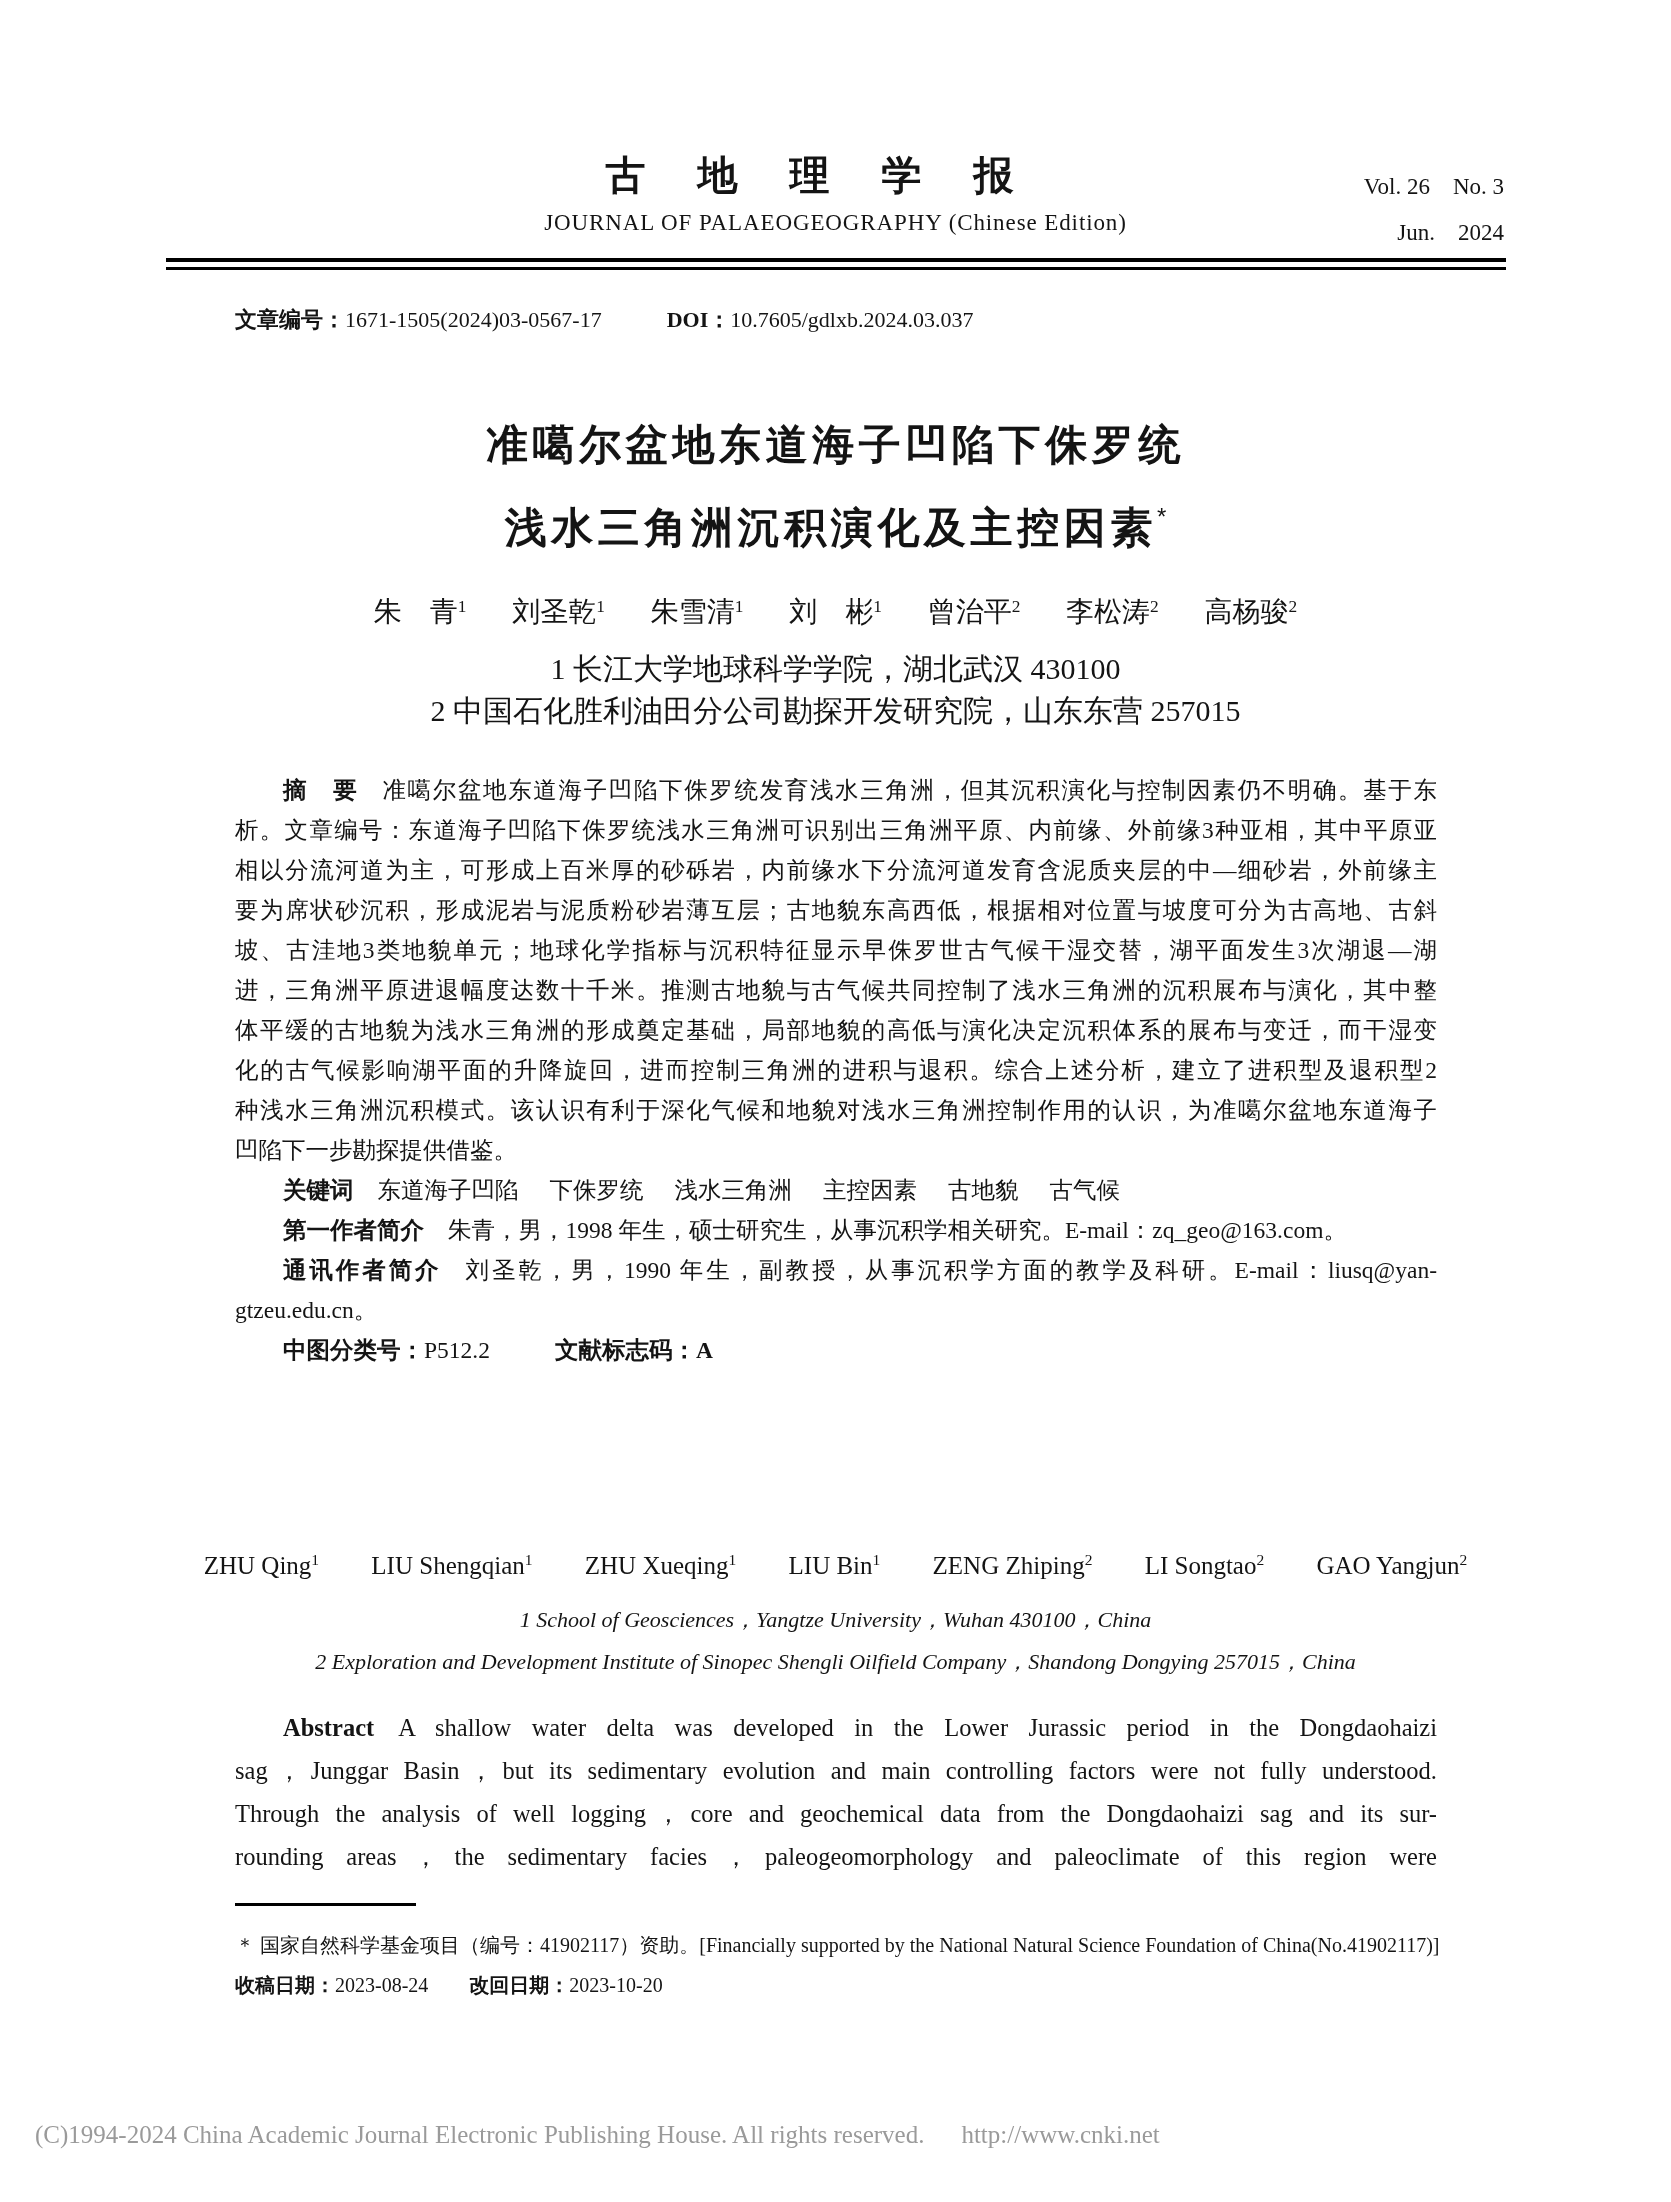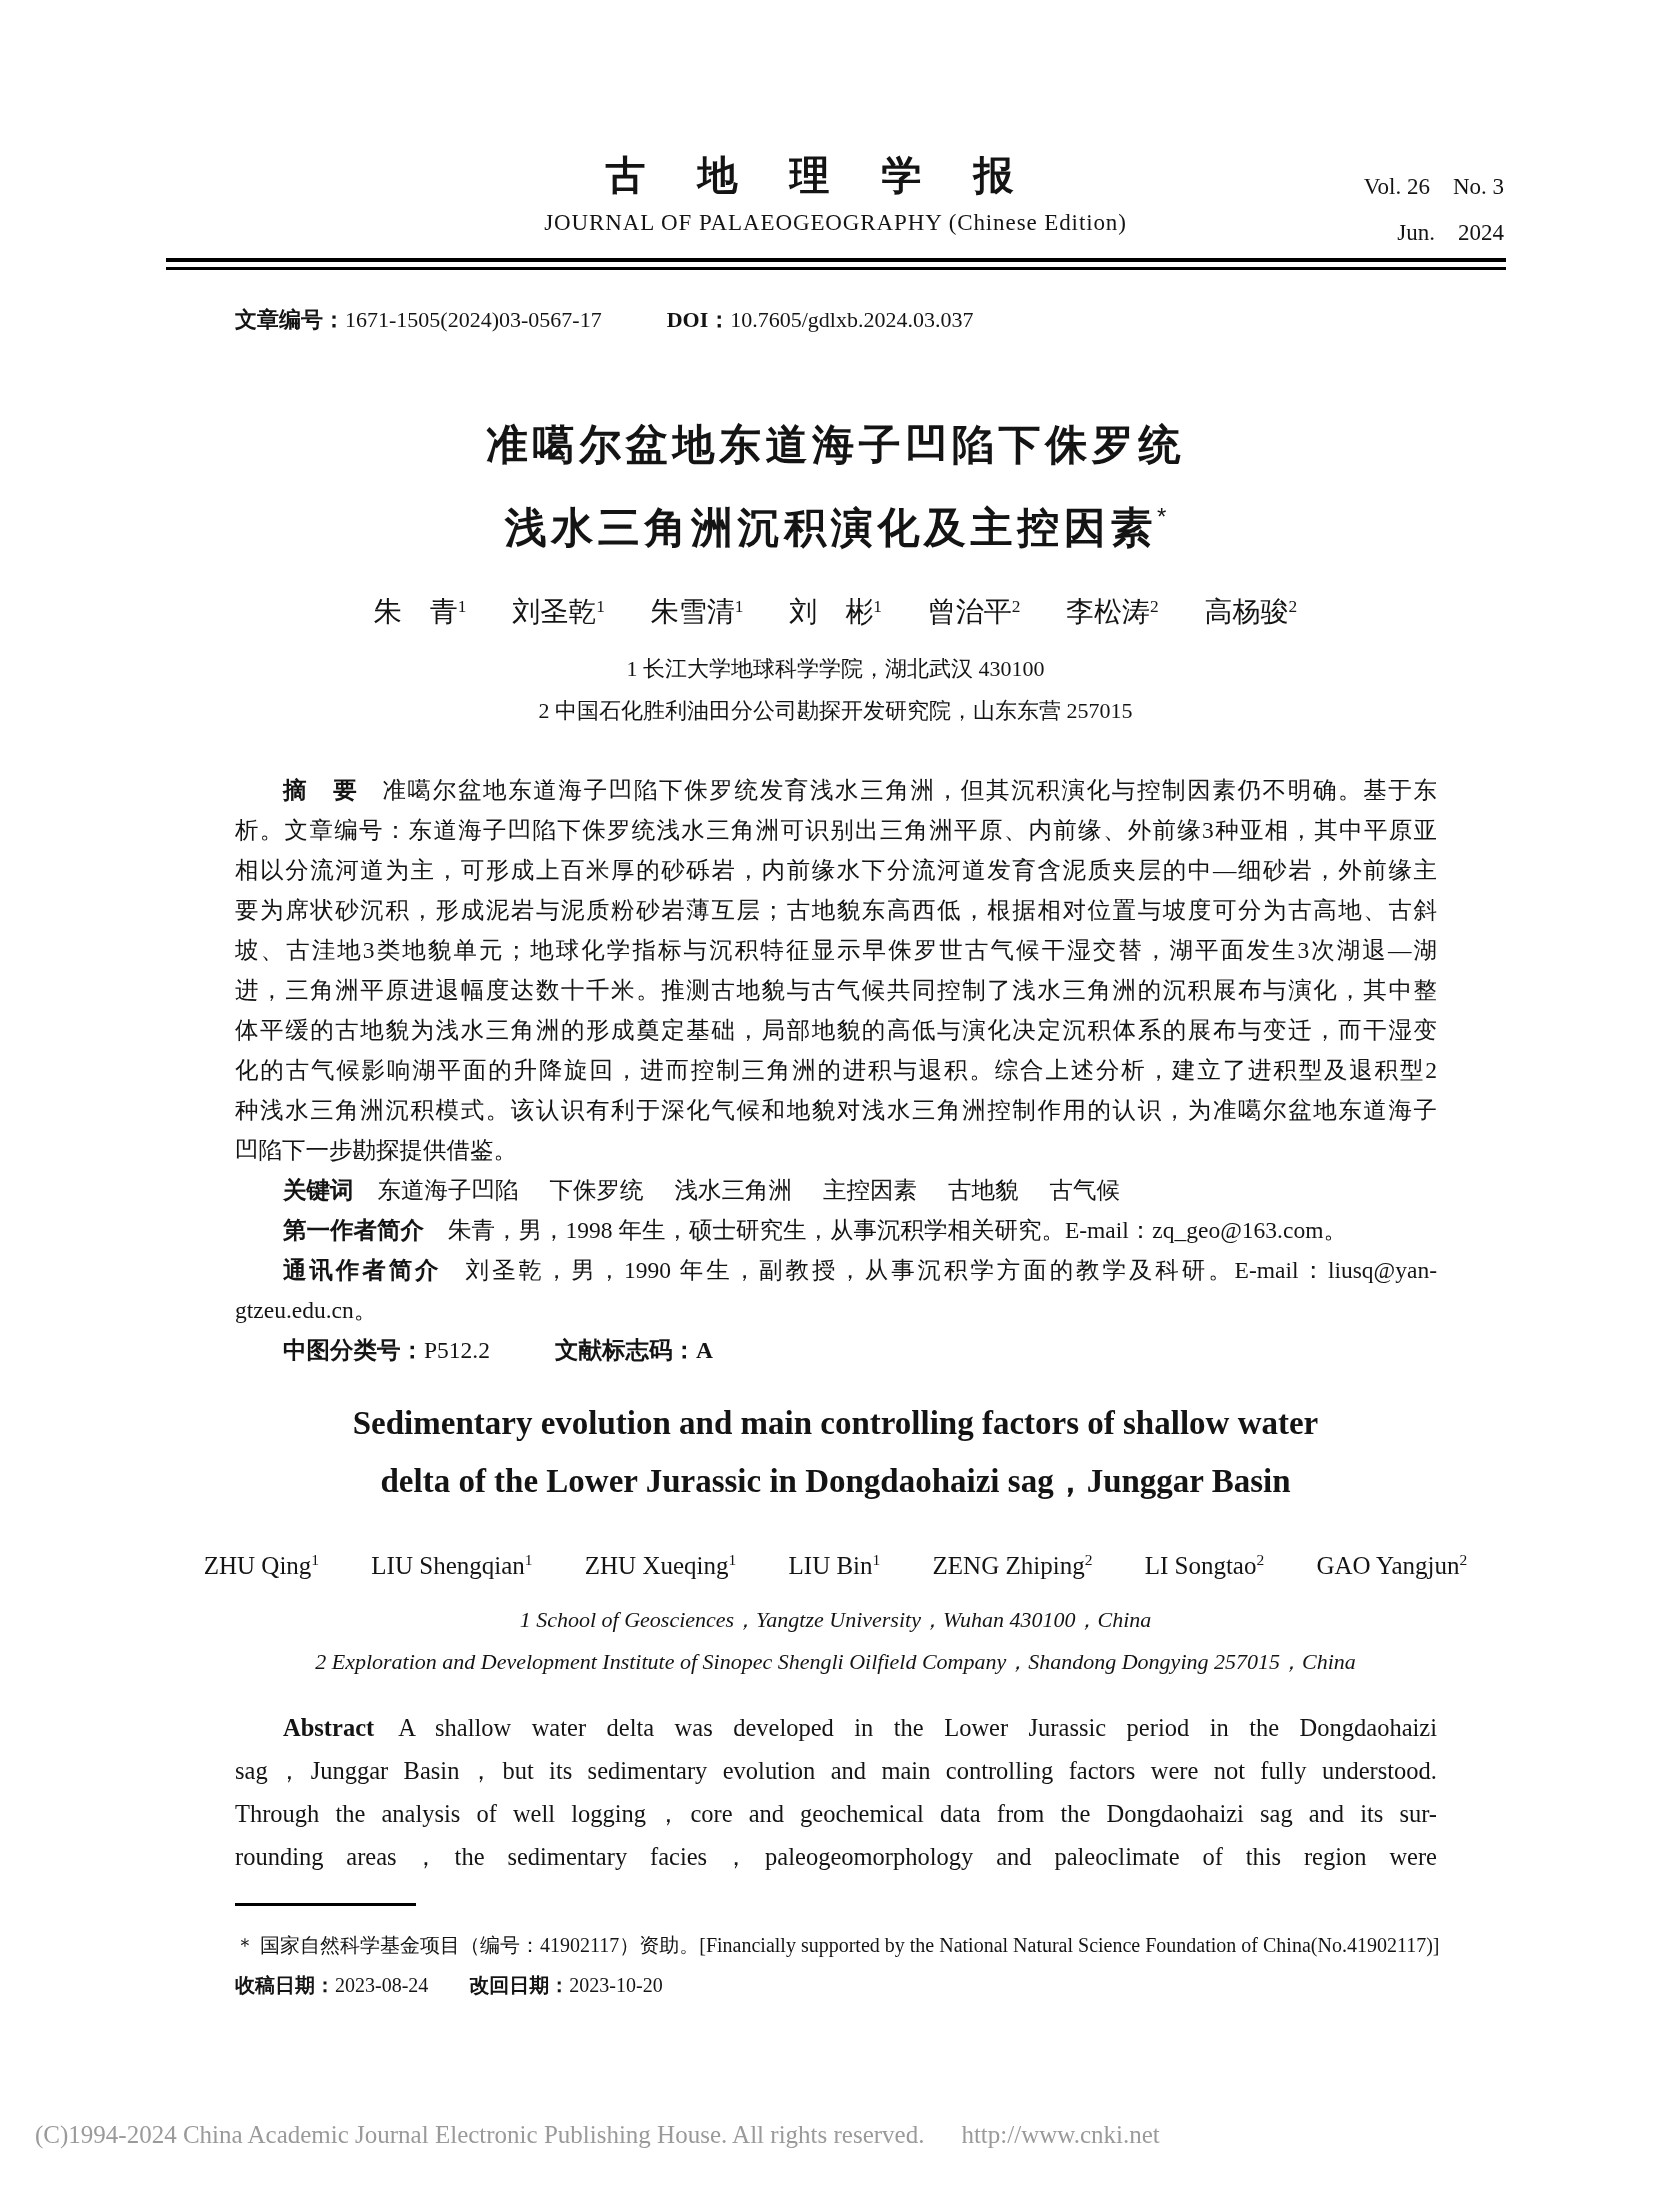--- a/index.html
+++ b/index.html
@@ -27,21 +27,21 @@
 
   
   .title-cn { top:409px; font-size:42px; line-height:72px; font-weight:bold;
     font-family:"Liberation Sans","DejaVu Sans",sans-serif; letter-spacing:4.6px; }
   .title-cn sup { font-size:24px; font-weight:normal; vertical-align:16.6px; letter-spacing:0; }
 
   
   .authors-cn { top:593px; font-size:28px; }
   .authors-cn .au { margin:0 19.4px; }
   .authors-cn sup, .authors-en sup { font-size:0.62em; vertical-align:9.2px; }
-  .affil-cn { top:648px; font-size:22px; line-height:42px; }
+  .affil-cn { top:648px; font-size:30px; line-height:42px; }
 
   
   .cn-block { top:770px; left:235px; width:1202px; font-size:23.5px; }
   .cn-block .ln { line-height:40px; height:40px; white-space:nowrap; }
   .jfy { text-align:justify; text-align-last:justify; }
   .indent { padding-left:48px; }
   .blab { font-family:"Liberation Sans","DejaVu Sans",sans-serif; font-weight:bold;text-align:right; }
   .lab-gap { margin-right:24px; }
   .kw-item { margin-right:31px; }
 
@@ -128,24 +128,20 @@
     <div class="ln jfy indent">
       <b class="blab lab-gap">通讯作者简介</b><span>刘圣乾，男，1990 年生，副教授，从事沉积学方面的教学及科研。E-mail：liusq@yan-</span>
     </div>
     <div class="ln">gtzeu.edu.cn。</div>
 
     <div class="ln indent">
       <b class="blab">中图分类号：</b><span>P512.2</span><span style="display:inline-block;width:65px;"></span><b class="blab">文献标志码：</b><b>A</b>
     </div>
   </div>
 
-  <div class="abs ctr title-en">
-    <div>Sedimentary evolution and main controlling factors of shallow water</div>
-    <div>delta of the Lower Jurassic in Dongdaohaizi sag，Junggar Basin</div>
-  </div>
 
   <div class="abs ctr authors-en">
     <span class="au"><span>ZHU Qing</span><sup>1</sup></span>
     <span class="au"><span>LIU Shengqian</span><sup>1</sup></span>
     <span class="au"><span>ZHU Xueqing</span><sup>1</sup></span>
     <span class="au"><span>LIU Bin</span><sup>1</sup></span>
     <span class="au"><span>ZENG Zhiping</span><sup>2</sup></span>
     <span class="au"><span>LI Songtao</span><sup>2</sup></span>
     <span class="au"><span>GAO Yangjun</span><sup>2</sup></span>
   </div>

